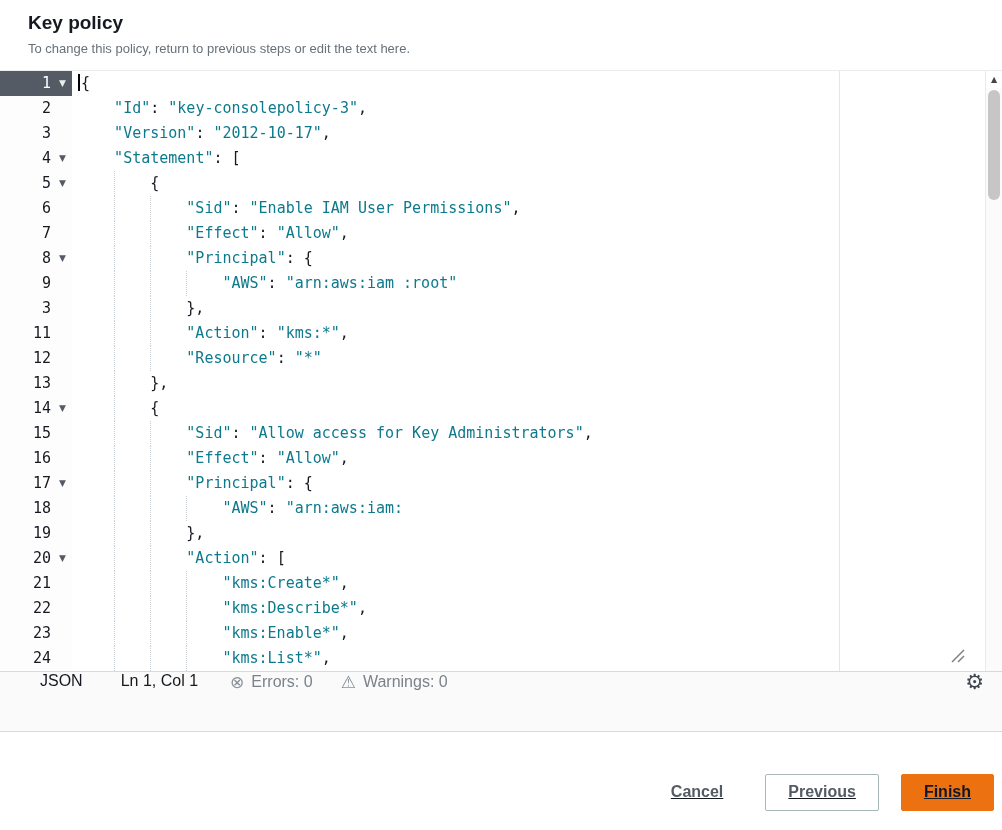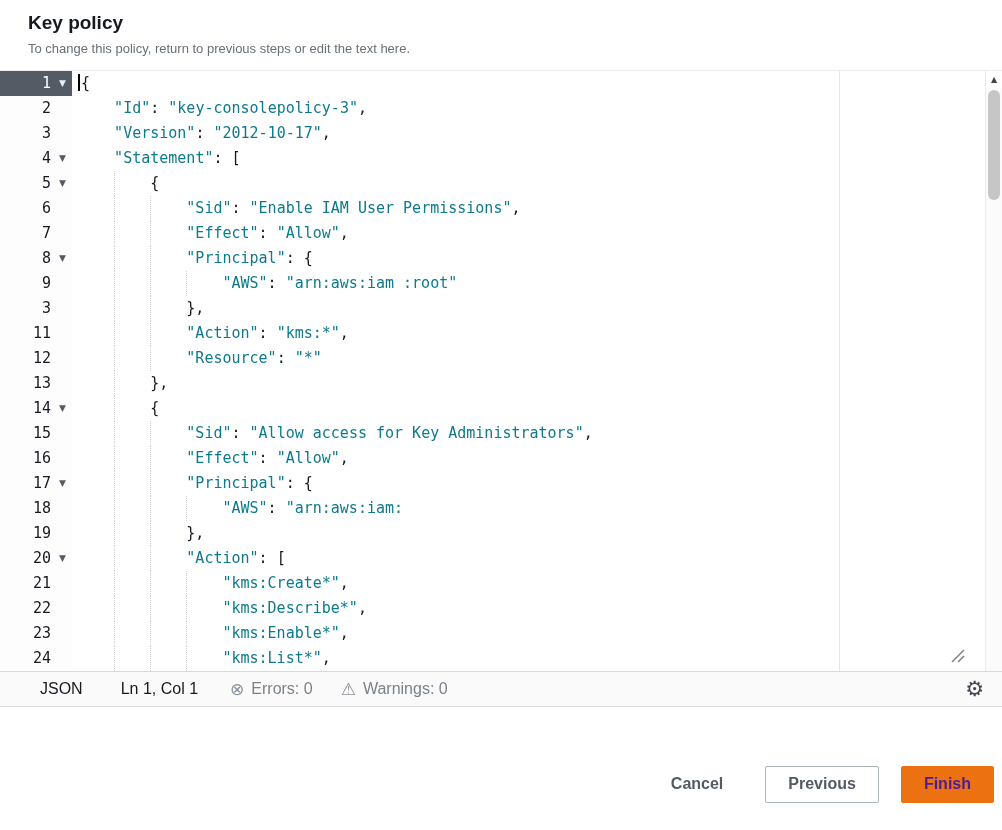--- a/index.html
+++ b/index.html
@@ -92,59 +92,60 @@
     font-family: "DejaVu Sans", sans-serif;
     cursor: pointer;
   }
   .scroll-thumb {
     position: absolute; top: 19px; left: 2px; right: 2px; height: 110px;
     background: #c6c6c6; border-radius: 7px;
   }
 
   
   .statusbar {
-    display: flex; align-items: center;
-    height: 36px;
+    display: flex; align-items: flex-start;
+    height: 61px;
     background: #fafafa;
     border-top: 1px solid #d5dbdb;
     border-bottom: 1px solid #d5dbdb;
     padding: 0 18px 0 40px;
     font-size: 16px;
   }
   .sb-lang { color: #16191f; margin-right: 38px; }
   .sb-pos  { color: #16191f; margin-right: 32px; }
   .sb-group { display: flex; align-items: center; color: #7b828a; margin-right: 28px; }
   .sb-icon { font-size: 17px; margin-right: 7px; color: #8a9199; font-family: "DejaVu Sans", sans-serif; }
   .gear-btn {
     margin-left: auto;
     background: none; border: none; padding: 0;
     font-size: 21px; color: #414750; cursor: pointer; line-height: 1;
     font-family: "DejaVu Sans", sans-serif;
   }
 
   
   .footer {
-    position: absolute; bottom: 12px; left: 0; right: 0;
+    position: absolute; bottom: 4px; left: 0; right: 0;
     height: 66px;
     display: flex; align-items: center; justify-content: flex-end;
     padding: 0 8px 2px 0;
     background: #ffffff;
+    text-decoration: underline;
   }
   .btn { font-family: "Liberation Sans", sans-serif; font-size: 16px; font-weight: 700; height: 37px; border-radius: 2px; cursor: pointer; }
   .btn-link {
     background: none; border: none; color: #545b64; padding: 0 10px;
     margin-right: 32px;
   }
   .btn-normal {
     background: #ffffff; border: 1px solid #aab7b8; color: #545b64;
     padding: 0 22px; margin-right: 22px;
   }
   .btn-primary {
     background: var(--accent, #ec7211); border: 1px solid var(--accent, #ec7211);
-    color: #4c1d95; padding: 0 22px;
+    color: #0f172a; padding: 0 22px;
   }
 </style>
 </head>
 <body>
 
 <div class="page">
 
   <div class="header">
     <h1 class="page-title">Key policy</h1>
     <p class="page-subtitle">To change this policy, return to previous steps or edit the text here.</p>

